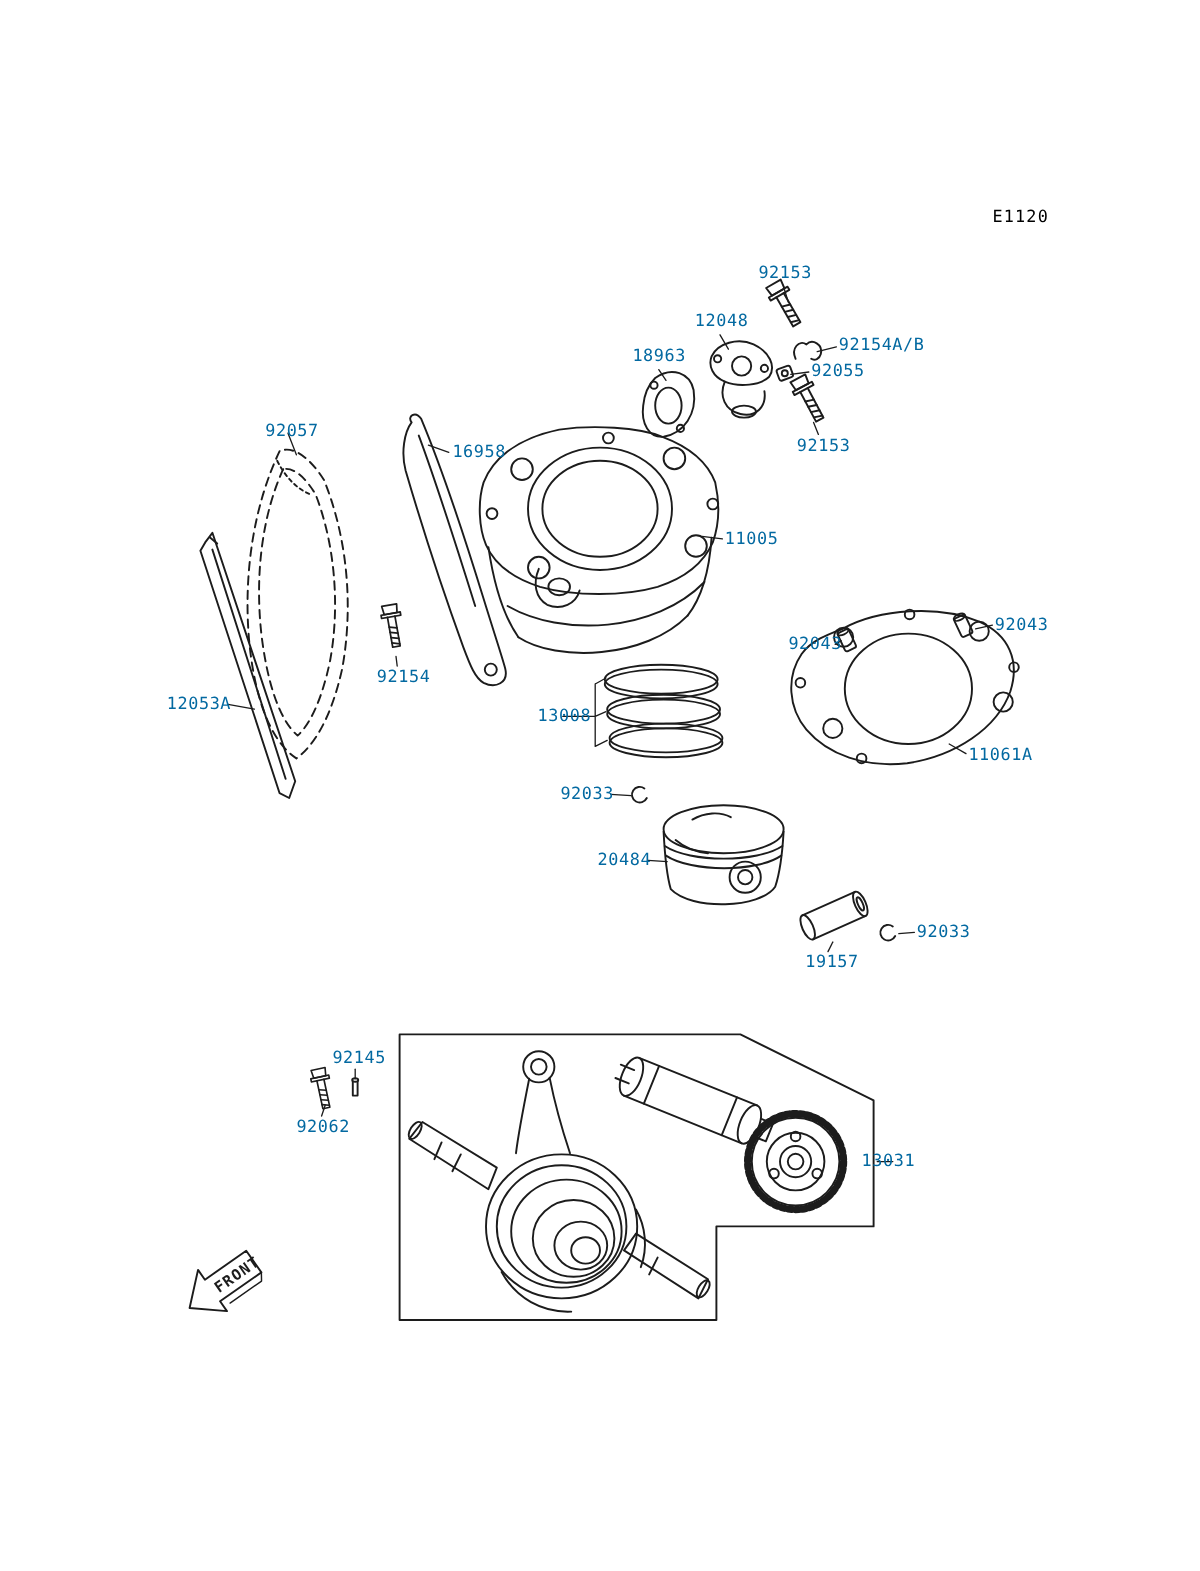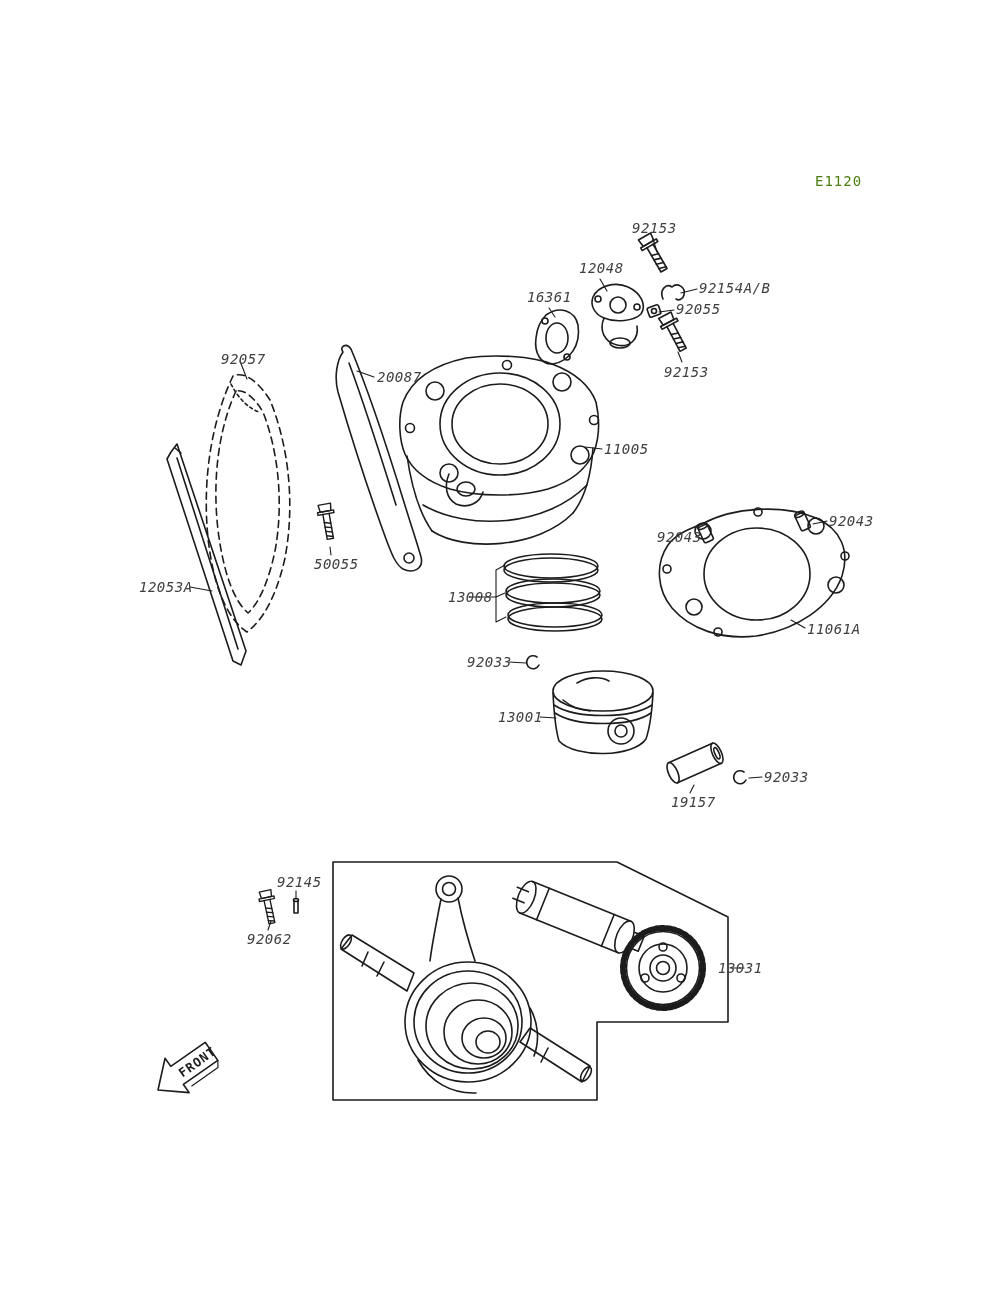--- a/index.html
+++ b/index.html
@@ -1,20 +1,20 @@
 <!DOCTYPE html>
 <html><head>
 <meta charset="utf-8">
 <style>
   html,body{margin:0;padding:0;background:#ffffff;}
   .page{position:relative;width:1000px;height:1309px;background:#ffffff;overflow:hidden;
         font-family:"DejaVu Sans Mono","Liberation Mono",monospace;}
   .art{position:absolute;left:0;top:0;}
-  .part-label{position:absolute;font-size:14px;color:#404040;letter-spacing:.5px;white-space:nowrap;line-height:15px;font-style:italic;}
-  .page-code{position:absolute;font-size:14px;color:#4d7c0f;letter-spacing:1px;line-height:15px;}
+  .part-label{position:absolute;font-size:14px;color:#0369a1;letter-spacing:.5px;white-space:nowrap;line-height:15px;}
+  .page-code{position:absolute;font-size:14px;color:#000000;letter-spacing:1px;line-height:15px;margin-left:12px;}
 </style>
 </head>
 <body>
 
 <div class="page">
 
   <svg class="art" width="1000" height="1309" viewBox="0 0 1000 1309">
     <defs>
       <g id="bolt-shape">
         <path d="M-7,-11 L7,-11 L6,-3 L-6,-3 Z"></path>
@@ -241,34 +241,34 @@
         <text x="27" y="4" fill="#1c1c1c" stroke="none" style="font-family:'DejaVu Sans Mono','Liberation Mono',monospace;font-size:12.5px;font-weight:bold;letter-spacing:1px;">FRONT</text>
       </g>
 
     </g>
   </svg>
 
   <div class="page-code" style="left:815px;top:174px">E1120</div>
 
   <div class="part-label" style="left:632px;top:221px">92153</div>
   <div class="part-label" style="left:579px;top:261px">12048</div>
-  <div class="part-label" style="left:527px;top:290px">16361</div>
+  <div class="part-label" style="left:527px;top:290px">18963</div>
   <div class="part-label" style="left:699px;top:281px">92154A/B</div>
   <div class="part-label" style="left:676px;top:302px">92055</div>
   <div class="part-label" style="left:664px;top:365px">92153</div>
   <div class="part-label" style="left:221px;top:352px">92057</div>
-  <div class="part-label" style="left:377px;top:370px">20087</div>
+  <div class="part-label" style="left:377px;top:370px">16958</div>
   <div class="part-label" style="left:604px;top:442px">11005</div>
   <div class="part-label" style="left:657px;top:530px">92043</div>
   <div class="part-label" style="left:829px;top:514px">92043</div>
   <div class="part-label" style="left:139px;top:580px">12053A</div>
-  <div class="part-label" style="left:314px;top:557px">50055</div>
+  <div class="part-label" style="left:314px;top:557px">92154</div>
   <div class="part-label" style="left:448px;top:590px">13008</div>
   <div class="part-label" style="left:807px;top:622px">11061A</div>
   <div class="part-label" style="left:467px;top:655px">92033</div>
-  <div class="part-label" style="left:498px;top:710px">13001</div>
+  <div class="part-label" style="left:498px;top:710px">20484</div>
   <div class="part-label" style="left:671px;top:795px">19157</div>
   <div class="part-label" style="left:764px;top:770px">92033</div>
   <div class="part-label" style="left:277px;top:875px">92145</div>
   <div class="part-label" style="left:247px;top:932px">92062</div>
   <div class="part-label" style="left:718px;top:961px">13031</div>
 
 </div>
 
 </body></html>

